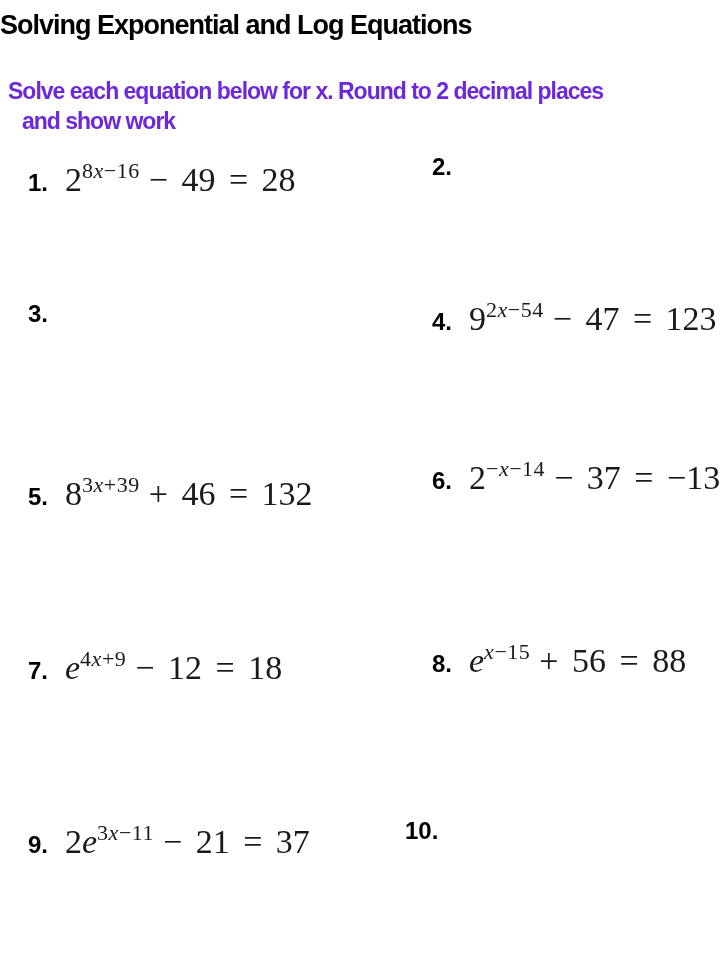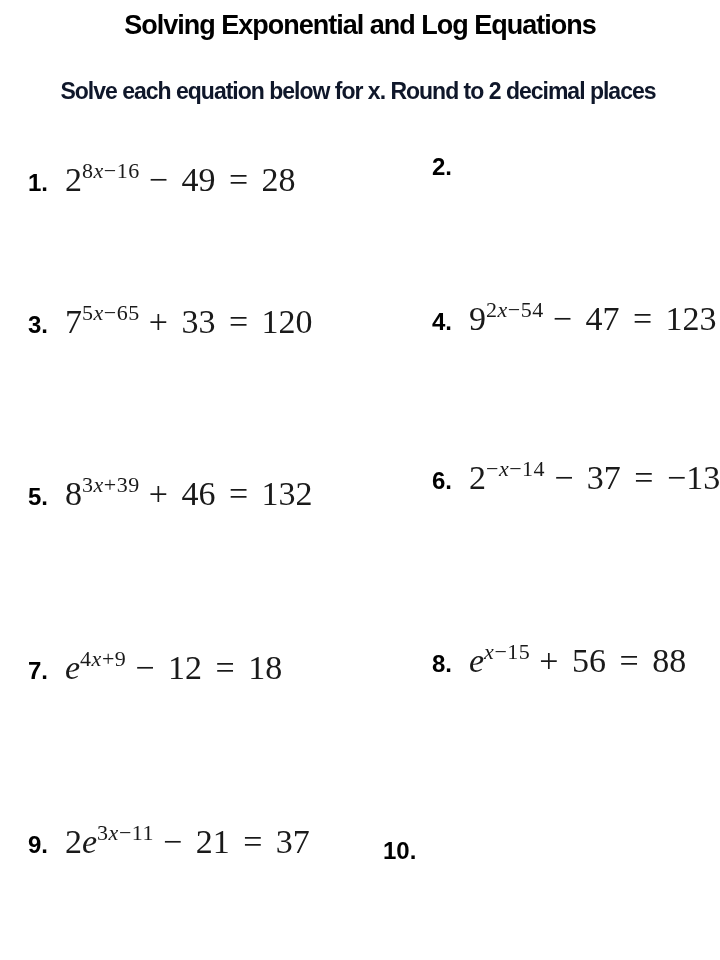--- a/index.html
+++ b/index.html
@@ -13,39 +13,37 @@
     height: 960px;
     background: #ffffff;
     color: #000000;
     overflow: hidden;
   }
   .title {
     position: absolute;
     top: 10px;
     left: 0;
     width: 720px;
-    text-align: center;
     font-family: "Liberation Sans", sans-serif;
     font-size: 27px;
     font-weight: 700;
     letter-spacing: -1px;
     color: #000000;
   }
   .instructions {
     position: absolute;
     top: 76px;
     left: 8px;
     width: 700px;
     font-family: "Liberation Sans", sans-serif;
     font-size: 23px;
     font-weight: 700;
     letter-spacing: -1px;
     line-height: 30px;
-    color: #0f172a;
-    text-align: center;
+    color: #6d28d9;
   }
   .instructions .line2 {
     padding-left: 14px;
   }
   .problem {
     position: absolute;
     display: flex;
     align-items: baseline;
     white-space: nowrap;
   }
@@ -77,34 +75,34 @@
 </style>
 </head>
 <body>
 
 <div class="page">
 
   <div class="title">Solving Exponential and Log Equations</div>
 
   <div class="instructions">
     <div class="line1">Solve each equation below for x. Round to 2 decimal places</div>
+    <div class="line2">and show work</div>
   </div>
 
   <div class="problem" style="left:28px; top:158px;">
     <span class="pnum">1.</span>
     <span class="eq"><span class="coeff"></span><span class="base">2</span><span class="sup"><span class="u">8</span><span class="v">x</span><span class="u">−16</span></span><span class="rest">− 49 = 28</span></span>
   </div>
 
   <div class="problem" style="left:432px; top:153px;">
     <span class="pnum">2.</span>
   </div>
 
   <div class="problem" style="left:28px; top:300px;">
     <span class="pnum">3.</span>
-    <span class="eq"><span class="coeff"></span><span class="base">7</span><span class="sup"><span class="u">5</span><span class="v">x</span><span class="u">−65</span></span><span class="rest">+ 33 = 120</span></span>
   </div>
 
   <div class="problem" style="left:432px; top:297px;">
     <span class="pnum">4.</span>
     <span class="eq"><span class="coeff"></span><span class="base">9</span><span class="sup"><span class="u">2</span><span class="v">x</span><span class="u">−54</span></span><span class="rest">− 47 = 123</span></span>
   </div>
 
   <div class="problem" style="left:28px; top:472px;">
     <span class="pnum">5.</span>
     <span class="eq"><span class="coeff"></span><span class="base">8</span><span class="sup"><span class="u">3</span><span class="v">x</span><span class="u">+39</span></span><span class="rest">+ 46 = 132</span></span>
@@ -123,17 +121,17 @@
   <div class="problem" style="left:432px; top:639px;">
     <span class="pnum">8.</span>
     <span class="eq"><span class="coeff"></span><span class="base vbase">e</span><span class="sup"><span class="u"></span><span class="v">x</span><span class="u">−15</span></span><span class="rest">+ 56 = 88</span></span>
   </div>
 
   <div class="problem" style="left:28px; top:820px;">
     <span class="pnum">9.</span>
     <span class="eq"><span class="coeff">2</span><span class="base vbase">e</span><span class="sup"><span class="u">3</span><span class="v">x</span><span class="u">−11</span></span><span class="rest">− 21 = 37</span></span>
   </div>
 
-  <div class="problem" style="left:383px; top:817px;margin-top:20px;">
+  <div class="problem" style="left:405px; top:817px;">
     <span class="pnum">10.</span>
   </div>
 
 </div>
 
 </body></html>

